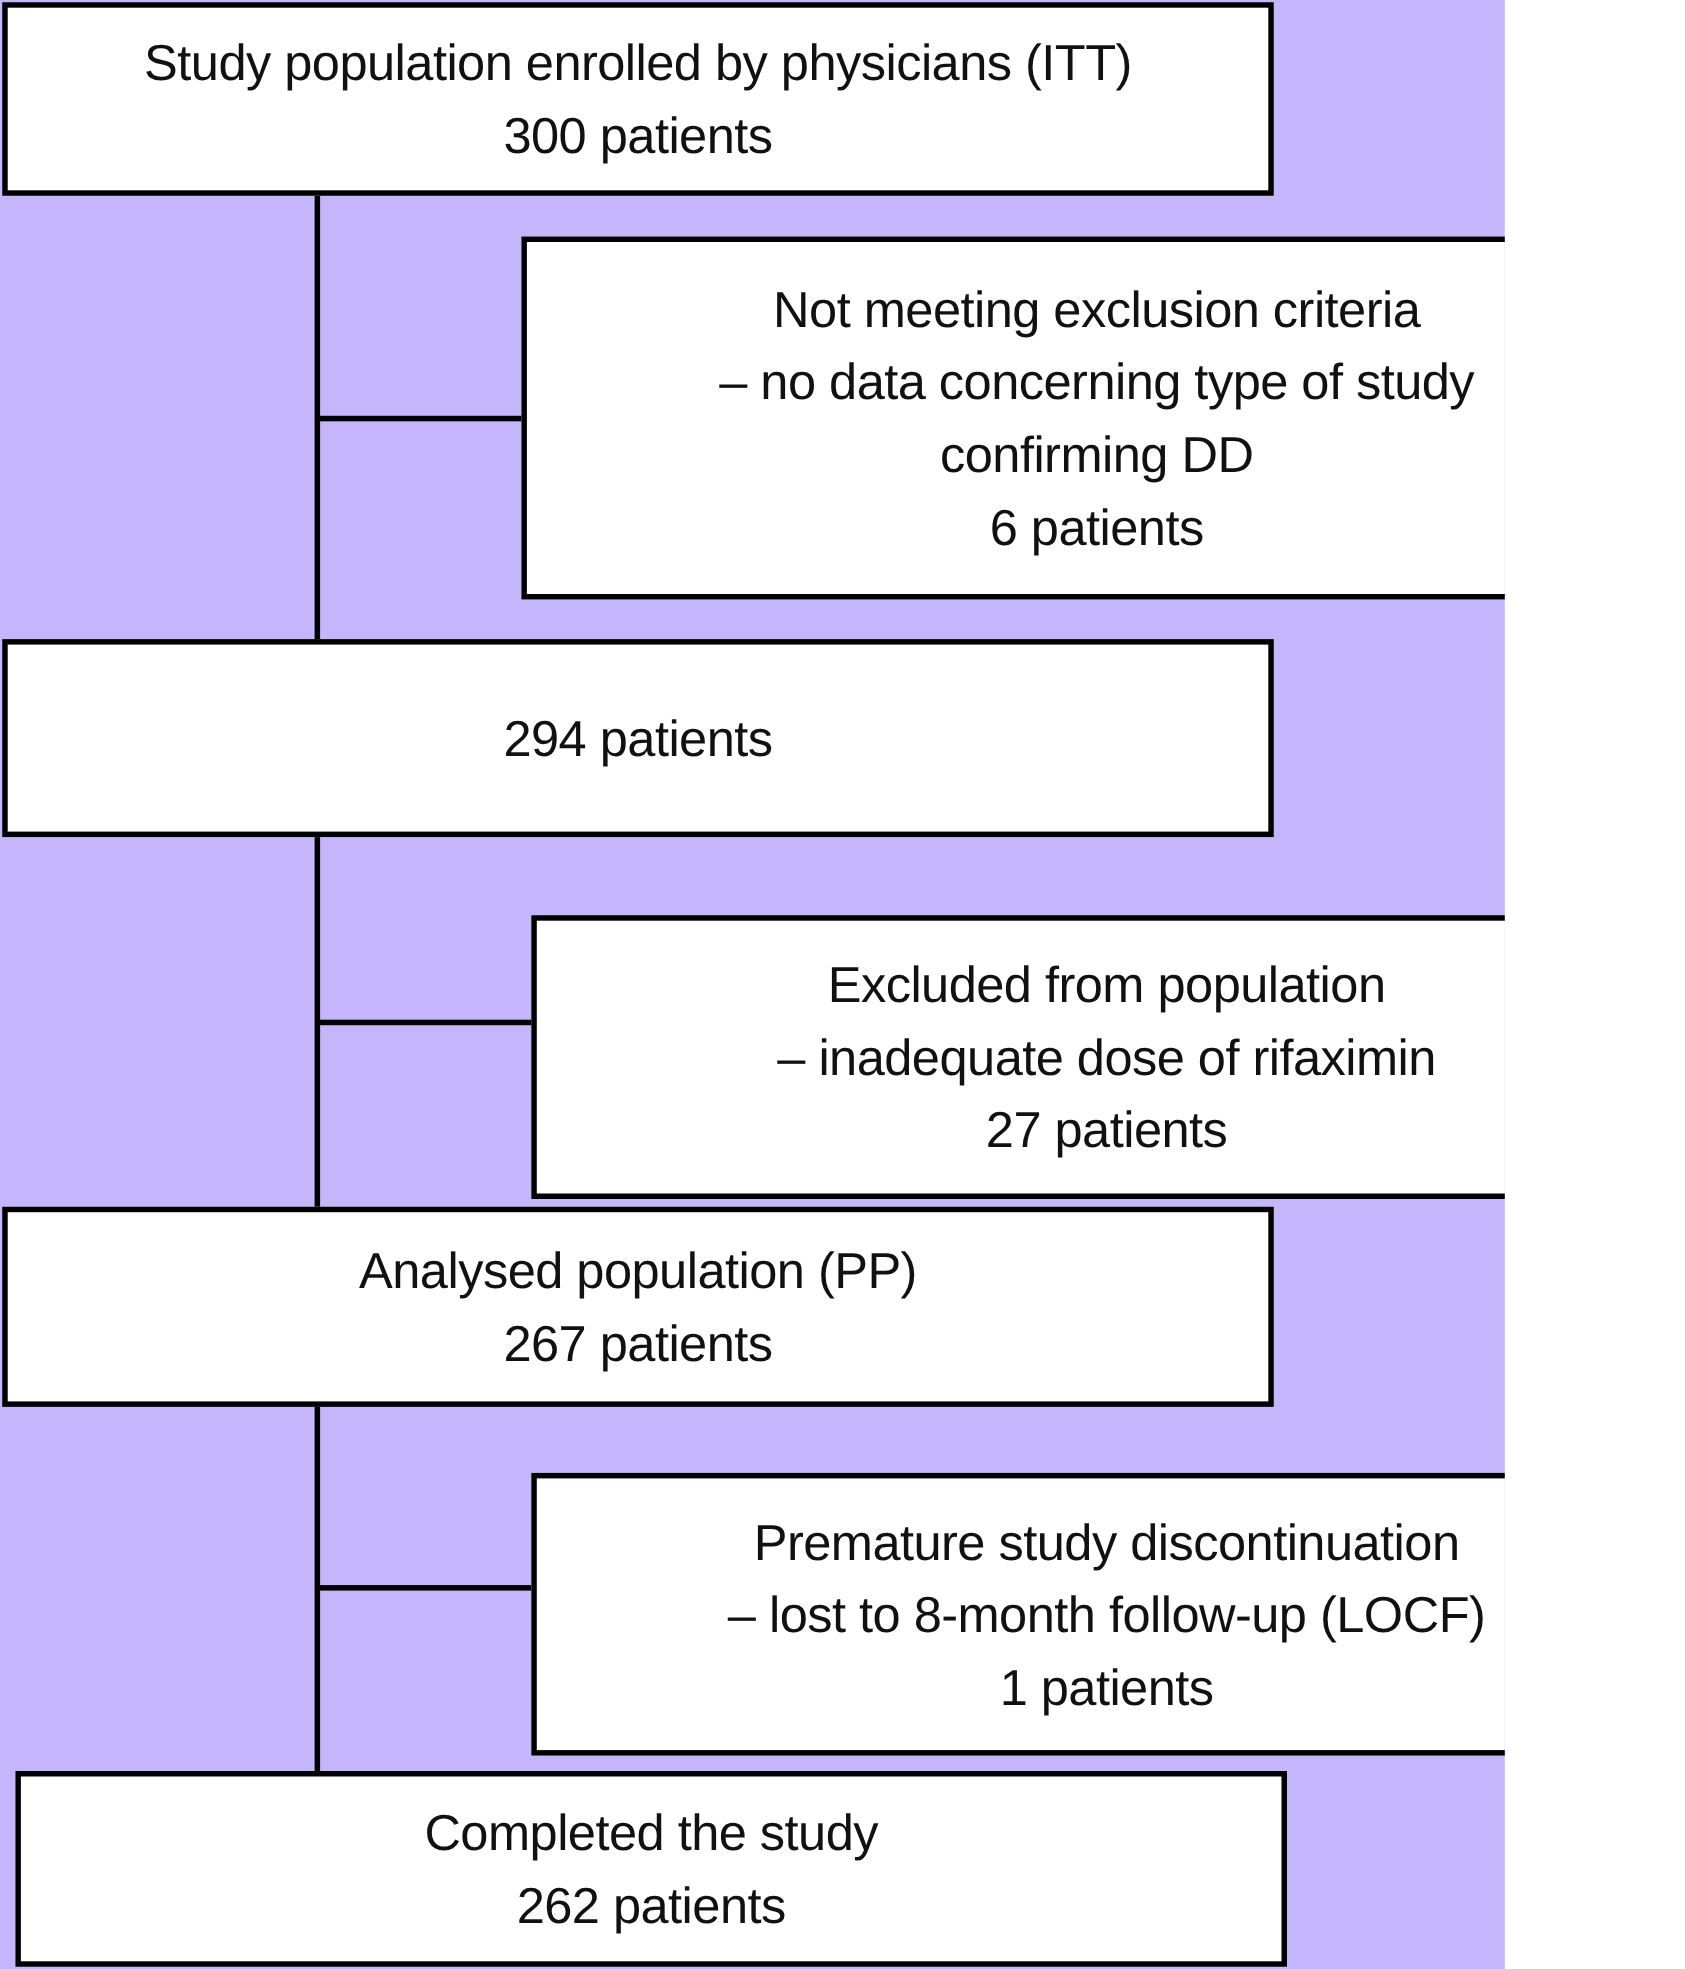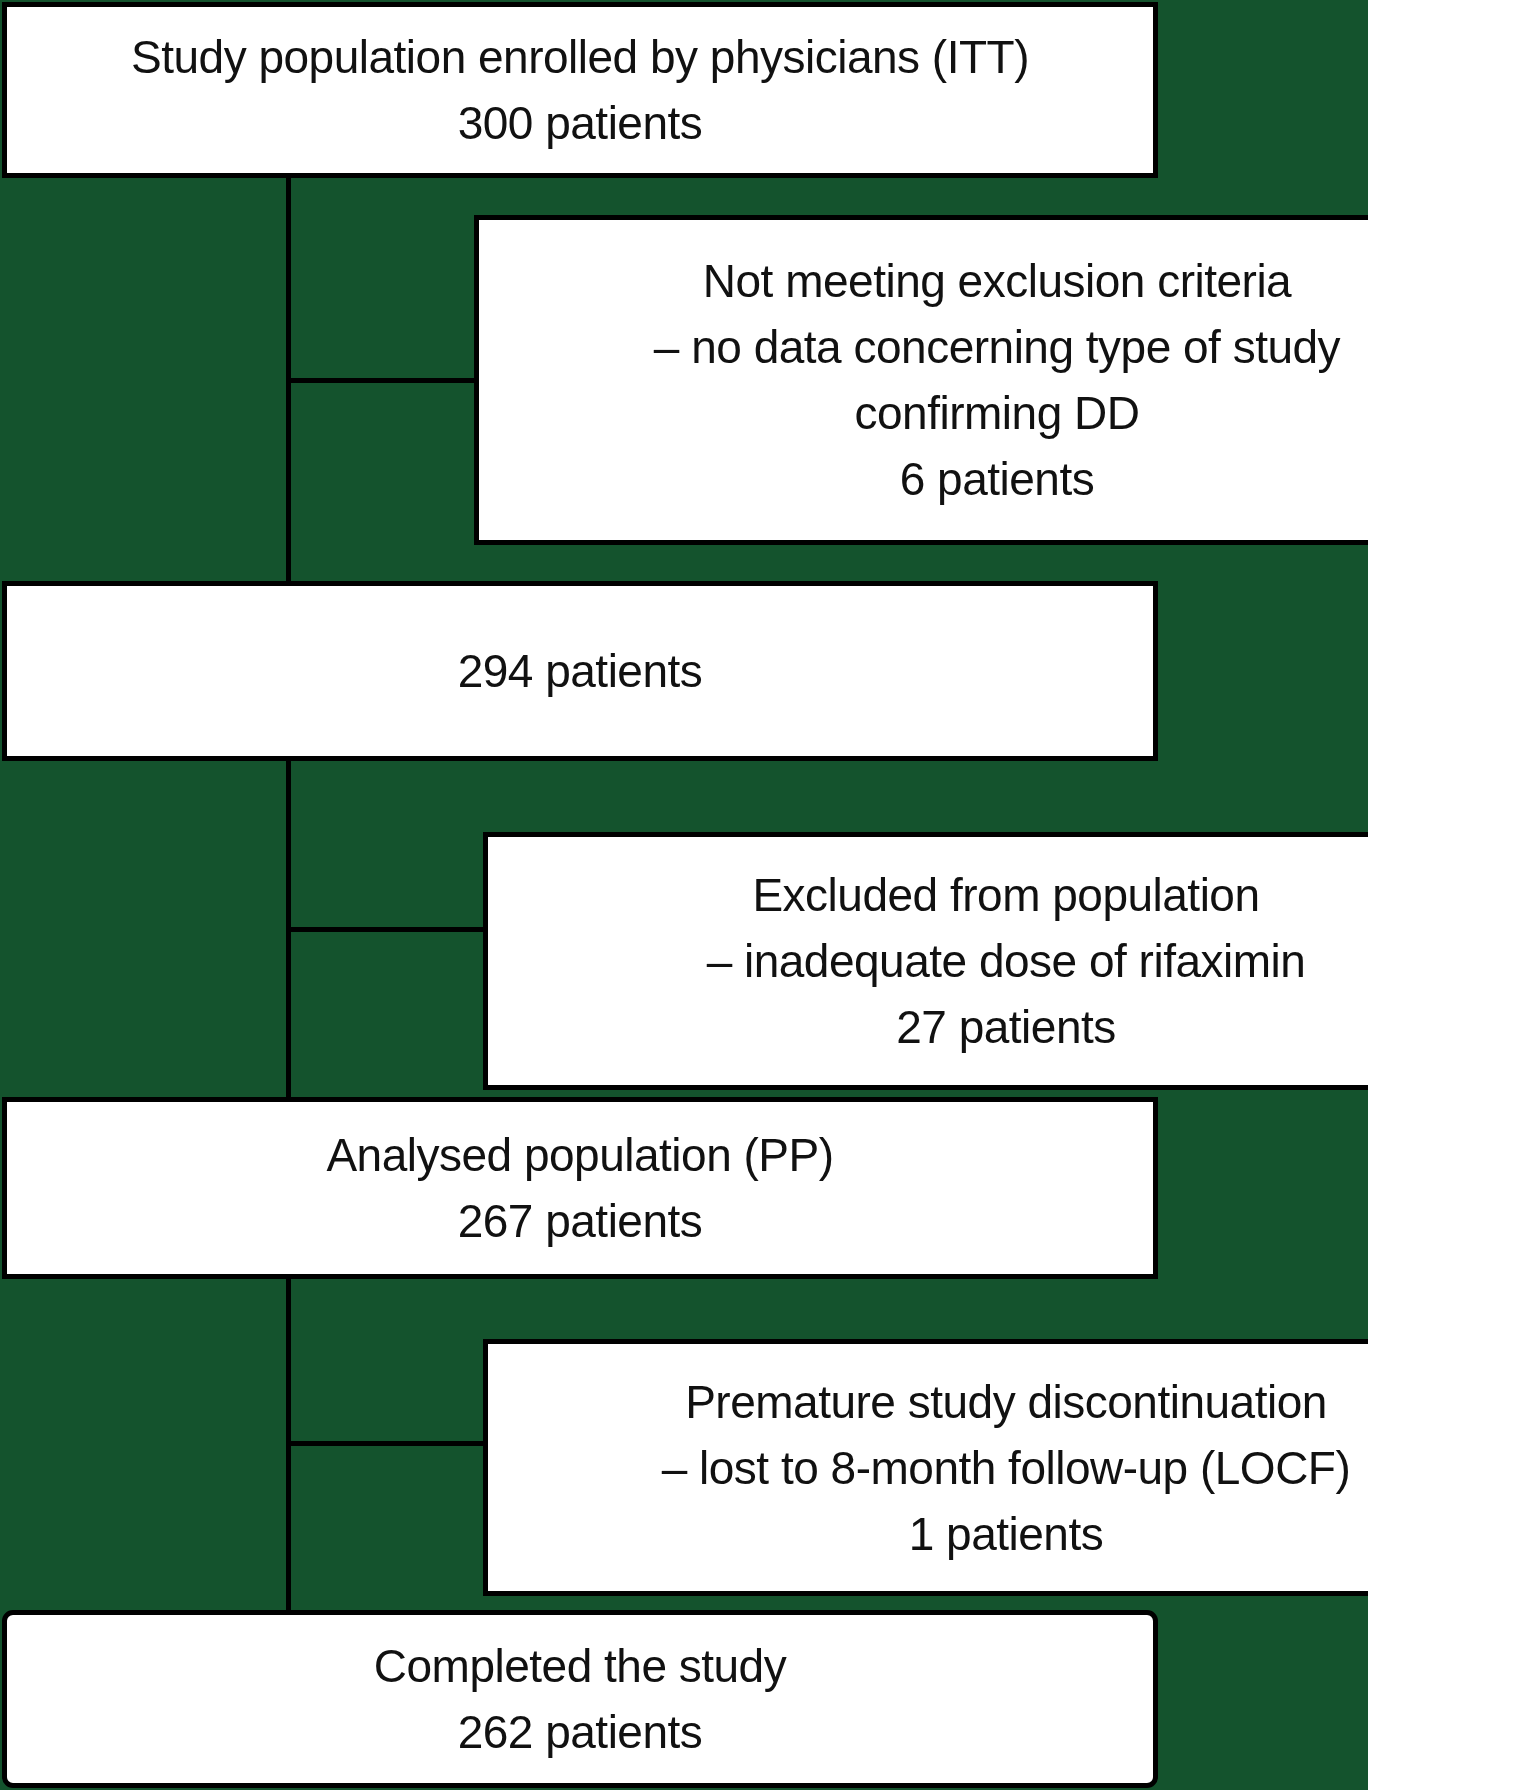--- a/index.html
+++ b/index.html
@@ -4,21 +4,21 @@
 <style>
   html, body {
     margin: 0;
     padding: 0;
     background: #ffffff;
   }
   .canvas {
     position: relative;
     width: 1368px;
     height: 1790px;
-    background: #14532d;
+    background: #c4b5fd;
     font-family: "Liberation Sans", sans-serif;
     color: #111111;
     overflow: hidden;
   }
   .flowbox {
     position: absolute;
     box-sizing: border-box;
     border: 5px solid #000000;
     background: #ffffff;
     display: flex;
@@ -32,21 +32,21 @@
     letter-spacing: -0.5px;
   }
   .connector {
     position: absolute;
     background: #000000;
   }
   
   .b-enrolled  { left: 2px;   top: 2px;    width: 1156px; height: 176px; }
   .b-eligible  { left: 2px;   top: 581px;  width: 1156px; height: 180px; }
   .b-analysed  { left: 2px;   top: 1097px; width: 1156px; height: 182px; }
-  .b-completed { left: 2px;   top: 1610px; width: 1156px; height: 178px; border-radius: 11px; }
+  .b-completed { left: 14px;   top: 1610px; width: 1156px; height: 178px; }
   
   .b-notmeeting { left: 474px; top: 215px;  width: 1046px; height: 330px; }
   .b-excluded   { left: 483px; top: 832px;  width: 1046px; height: 258px; }
   .b-premature  { left: 483px; top: 1315px; width: 1046px; height: 257px; margin-top: 24px; }
   
   .spine    { left: 286px; top: 178px; width: 5px;  height: 1434px; }
   .branch-1 { left: 288px; top: 378px;  width: 200px; height: 5px; }
   .branch-2 { left: 288px; top: 927px;  width: 200px; height: 5px; }
   .branch-3 { left: 288px; top: 1441px; width: 200px; height: 5px; }
 </style>

